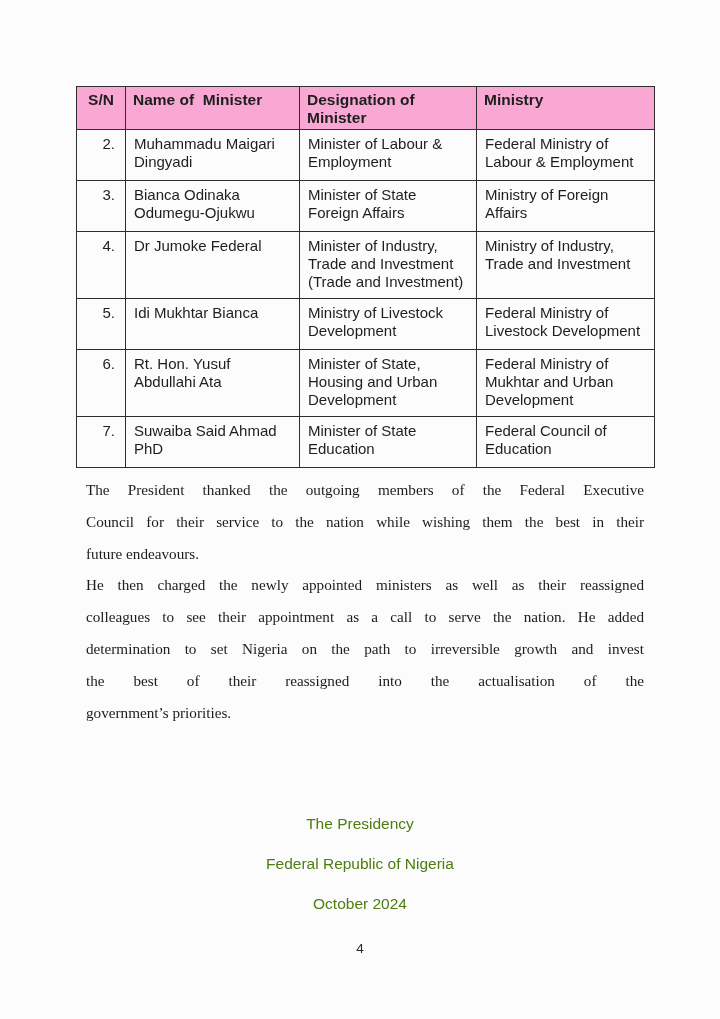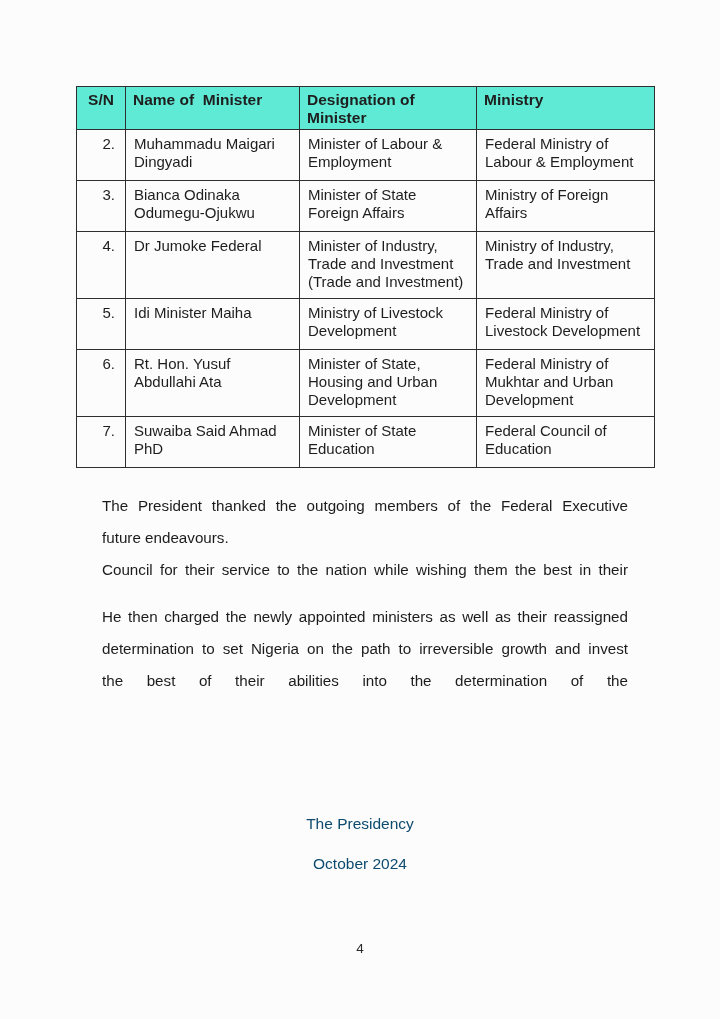--- a/index.html
+++ b/index.html
@@ -13,45 +13,45 @@
   
   table.ministers {
     position:absolute; left:76px; top:86px; width:578px;
     border-collapse:collapse; table-layout:fixed;
   }
   table.ministers th, table.ministers td {
     border:1.6px solid #2e2e2e;
     vertical-align:top;
   }
   table.ministers th {
-    background:#5eead4;
+    background:#f9a8d4;
     font-size:15.5px; font-weight:700; text-align:left;
     padding:4px 6px 3px 7px; line-height:17.5px;
     white-space:pre-wrap;
   }
   table.ministers th.sn-col { text-align:center; padding-left:2px; padding-right:2px; }
   table.ministers td {
     font-size:15px; padding:5px 6px 4px 8px; line-height:18px;
   }
   table.ministers td.sn { text-align:right; padding-right:10px; }
   table.ministers thead tr { height:36px; }
   table.ministers tbody tr { height:51px; }
   table.ministers tbody tr.tall { height:67px; }
   
   .body-copy {
     position:absolute; left:86px; top:474px; width:558px;
     font-size:15.2px; line-height:31.8px; color:#1c1c1c;
   }
   .body-copy .pline { text-align:justify; text-align-last:justify; }
   .body-copy .pline.final { text-align-last:auto; }
-  .paragraph { margin:16px; }
+  .paragraph { margin:0;font-family:Liberation Serif, serif; }
   
   .footer {
     position:absolute; top:814px; left:0; width:720px;
-    text-align:center; font-size:15.5px; color:#0c4a6e;
+    text-align:center; font-size:15.5px; color:#4d7c0f;
   }
   .footer .fline { margin:0 0 21px 0; line-height:19px; }
   .page-number {
     position:absolute; top:941px; left:0; width:720px;
     text-align:center; font-size:13.5px; color:#2a2a2a;
   }
 </style>
 </head>
 <body>
 
@@ -86,21 +86,21 @@
         <td>Ministry of Foreign Affairs</td>
       </tr>
       <tr class="tall">
         <td class="sn">4.</td>
         <td>Dr Jumoke Federal</td>
         <td>Minister of Industry, Trade and Investment (Trade and Investment)</td>
         <td>Ministry of Industry, Trade and Investment</td>
       </tr>
       <tr>
         <td class="sn">5.</td>
-        <td>Idi Minister Maiha</td>
+        <td>Idi Mukhtar Bianca</td>
         <td>Ministry of Livestock Development</td>
         <td>Federal Ministry of Livestock Development</td>
       </tr>
       <tr class="tall">
         <td class="sn">6.</td>
         <td>Rt. Hon. Yusuf Abdullahi Ata</td>
         <td>Minister of State, Housing and Urban Development</td>
         <td>Federal Ministry of Mukhtar and Urban Development</td>
       </tr>
       <tr>
@@ -108,30 +108,33 @@
         <td>Suwaiba Said Ahmad PhD</td>
         <td>Minister of State Education</td>
         <td>Federal Council of Education</td>
       </tr>
     </tbody>
   </table>
 
   <div class="body-copy">
     <div class="paragraph">
       <div class="pline">The President thanked the outgoing members of the Federal Executive</div>
+      <div class="pline">Council for their service to the nation while wishing them the best in their</div>
       <div class="pline final">future endeavours.</div>
-      <div class="pline">Council for their service to the nation while wishing them the best in their</div>
     </div>
     <div class="paragraph">
       <div class="pline">He then charged the newly appointed ministers as well as their reassigned</div>
+      <div class="pline">colleagues to see their appointment as a call to serve the nation. He added</div>
       <div class="pline">determination to set Nigeria on the path to irreversible growth and invest</div>
-      <div class="pline">the best of their abilities into the determination of the</div>
+      <div class="pline">the best of their reassigned into the actualisation of the</div>
+      <div class="pline final">government’s priorities.</div>
     </div>
   </div>
 
   <div class="footer">
     <p class="fline">The Presidency</p>
+    <p class="fline">Federal Republic of Nigeria</p>
     <p class="fline">October 2024</p>
   </div>
 
   <div class="page-number">4</div>
 
 </div>
 
 </body></html>

